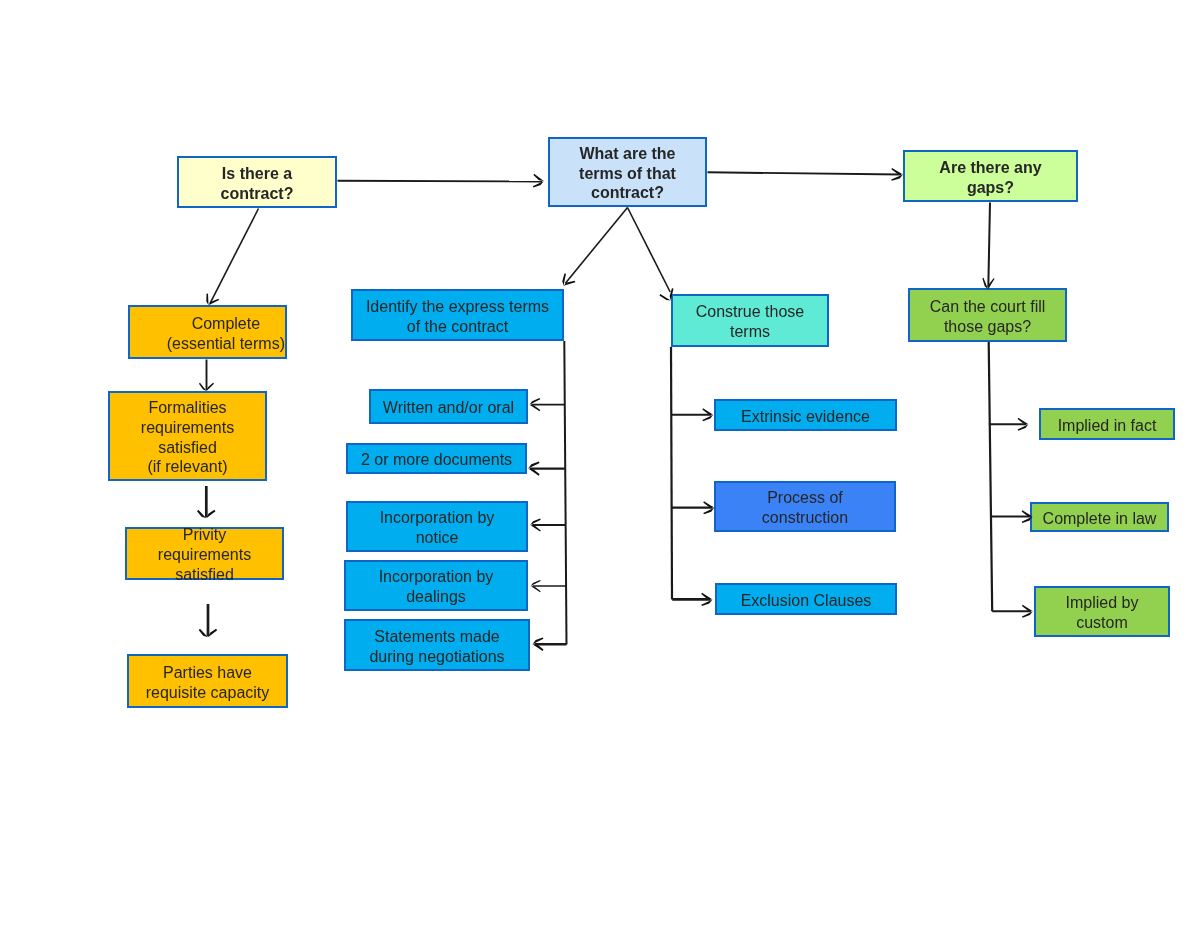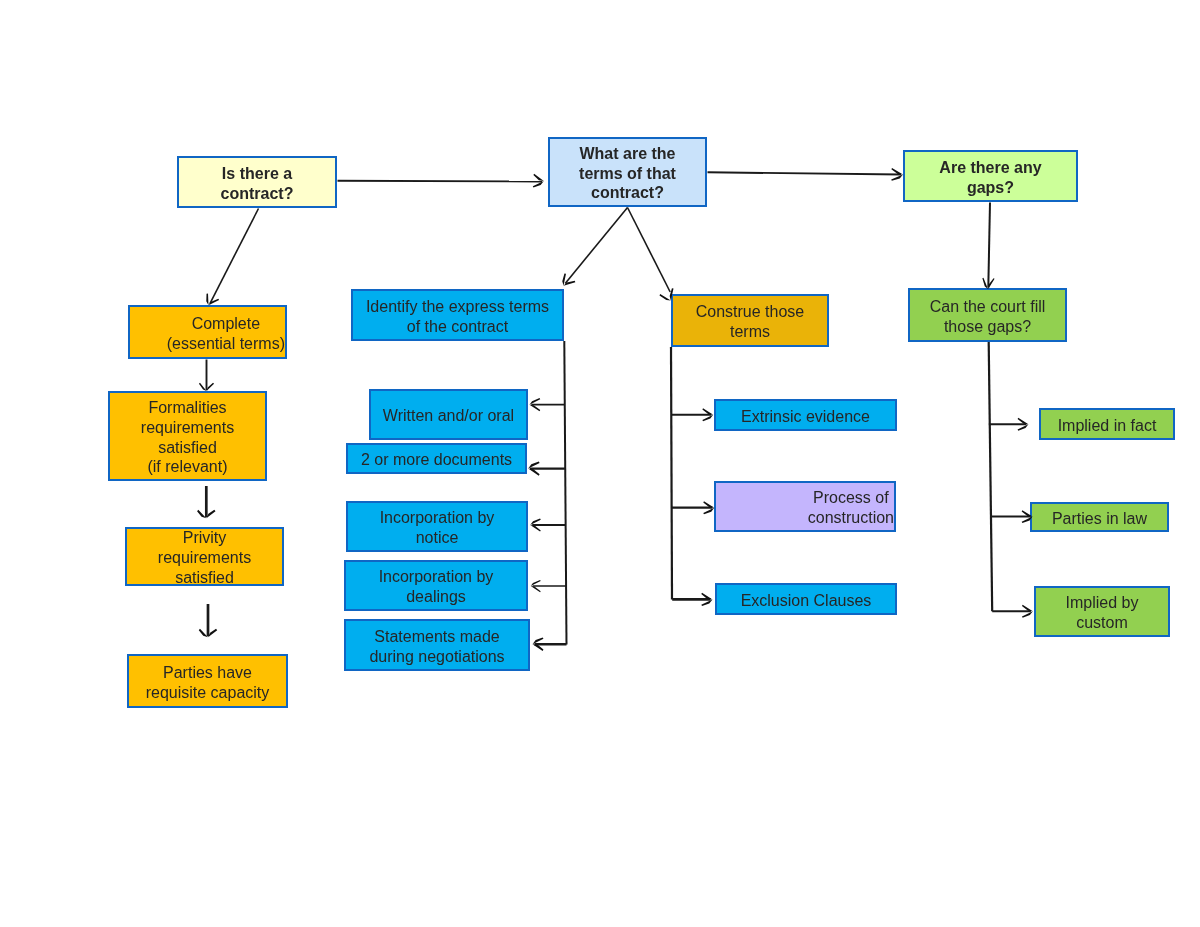--- a/index.html
+++ b/index.html
@@ -96,40 +96,40 @@
       </div>
     </div>
   <div class="node" style="left: 108px; top: 391px; width: 159px; height: 90px; background: rgb(255, 192, 0); font-size: 16px;">
       <div class="nlabel">
         <span class="ln">Formalities</span>
         <span class="ln">requirements</span>
         <span class="ln">satisfied</span>
         <span class="ln">(if relevant)</span>
       </div>
     </div>
-  <div class="node" style="left: 125px; top: 527px; width: 159px; height: 59px; background: rgb(255, 192, 0); font-size: 16px;">
+  <div class="node" style="left: 125px; top: 527px; width: 159px; height: 53px; background: rgb(255, 192, 0); font-size: 16px;">
       <div class="nlabel">
         <span class="ln">Privity</span>
         <span class="ln">requirements</span>
         <span class="ln">satisfied</span>
       </div>
     </div>
   <div class="node" style="left: 127px; top: 654px; width: 161px; height: 54px; background: rgb(255, 192, 0); font-size: 16px;">
       <div class="nlabel">
         <span class="ln">Parties have</span>
         <span class="ln">requisite capacity</span>
       </div>
     </div>
   <div class="node" style="left: 351px; top: 289px; width: 213px; height: 52px; background: rgb(0, 174, 239); font-size: 16px;">
       <div class="nlabel">
         <span class="ln">Identify the express terms</span>
         <span class="ln">of the contract</span>
       </div>
     </div>
-  <div class="node" style="left: 369px; top: 389px; width: 159px; height: 51px; background: rgb(0, 174, 239); font-size: 16px;">
+  <div class="node" style="left: 369px; top: 389px; width: 159px; height: 35px; background: rgb(0, 174, 239); font-size: 16px;">
       <div class="nlabel">
         <span class="ln">Written and/or oral</span>
       </div>
     </div>
   <div class="node" style="left: 346px; top: 443px; width: 181px; height: 31px; background: rgb(0, 174, 239); font-size: 16px;">
       <div class="nlabel">
         <span class="ln">2 or more documents</span>
       </div>
     </div>
   <div class="node" style="left: 346px; top: 501px; width: 182px; height: 51px; background: rgb(0, 174, 239); font-size: 16px;">
@@ -143,32 +143,32 @@
         <span class="ln">Incorporation by</span>
         <span class="ln">dealings</span>
       </div>
     </div>
   <div class="node" style="left: 344px; top: 619px; width: 186px; height: 52px; background: rgb(0, 174, 239); font-size: 16px;">
       <div class="nlabel">
         <span class="ln">Statements made</span>
         <span class="ln">during negotiations</span>
       </div>
     </div>
-  <div class="node" style="left: 671px; top: 294px; width: 158px; height: 53px; background: #eab308; font-size: 16px;">
+  <div class="node" style="left: 671px; top: 294px; width: 158px; height: 53px; background: #5eead4; font-size: 16px;">
       <div class="nlabel">
         <span class="ln">Construe those</span>
         <span class="ln">terms</span>
       </div>
     </div>
   <div class="node" style="left: 714px; top: 399px; width: 183px; height: 32px; background: rgb(0, 174, 239); font-size: 16px;">
       <div class="nlabel">
         <span class="ln">Extrinsic evidence</span>
       </div>
     </div>
-  <div class="node" style="left: 714px; top: 481px; width: 182px; height: 51px; background: #c4b5fd; font-size: 16px; justify-content: flex-end;">
+  <div class="node" style="left: 714px; top: 481px; width: 182px; height: 51px; background: #3b82f6; font-size: 16px;">
       <div class="nlabel">
         <span class="ln">Process of</span>
         <span class="ln">construction</span>
       </div>
     </div>
   <div class="node" style="left: 715px; top: 583px; width: 182px; height: 32px; background: rgb(0, 174, 239); font-size: 16px;">
       <div class="nlabel">
         <span class="ln">Exclusion Clauses</span>
       </div>
     </div>
@@ -178,21 +178,21 @@
         <span class="ln">those gaps?</span>
       </div>
     </div>
   <div class="node" style="left: 1030px; top: 408px; width: 136px; height: 32px; background: rgb(146, 208, 80); font-size: 16px; margin-left: 9px;">
       <div class="nlabel">
         <span class="ln">Implied in fact</span>
       </div>
     </div>
   <div class="node" style="left: 1030px; top: 502px; width: 139px; height: 30px; background: rgb(146, 208, 80); font-size: 16px;">
       <div class="nlabel">
-        <span class="ln">Parties in law</span>
+        <span class="ln">Complete in law</span>
       </div>
     </div>
   <div class="node" style="left: 1034px; top: 586px; width: 136px; height: 51px; background: rgb(146, 208, 80); font-size: 16px;">
       <div class="nlabel">
         <span class="ln">Implied by</span>
         <span class="ln">custom</span>
       </div>
     </div>
 </div>
 

